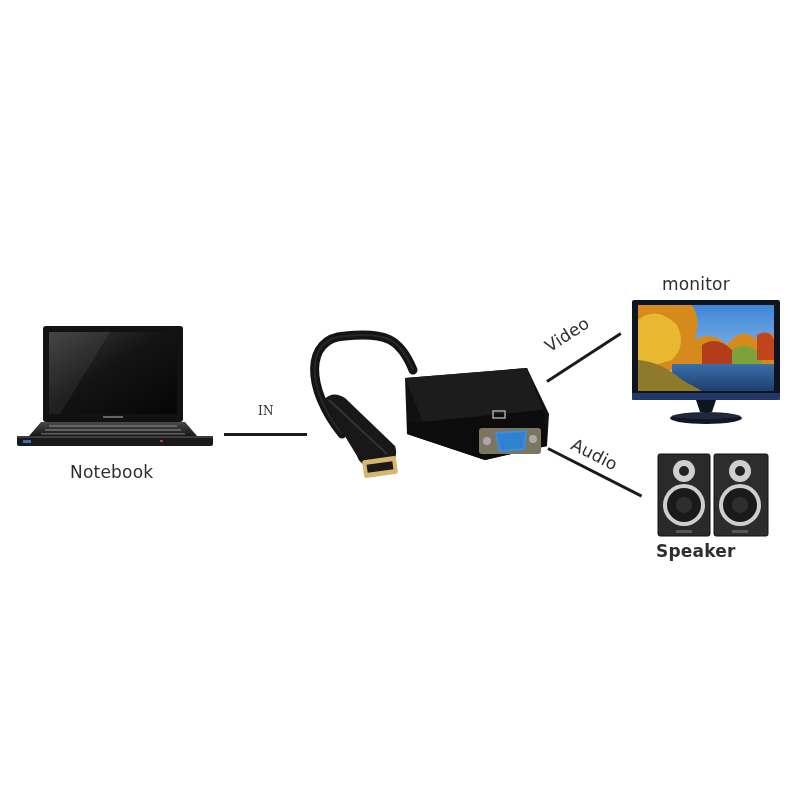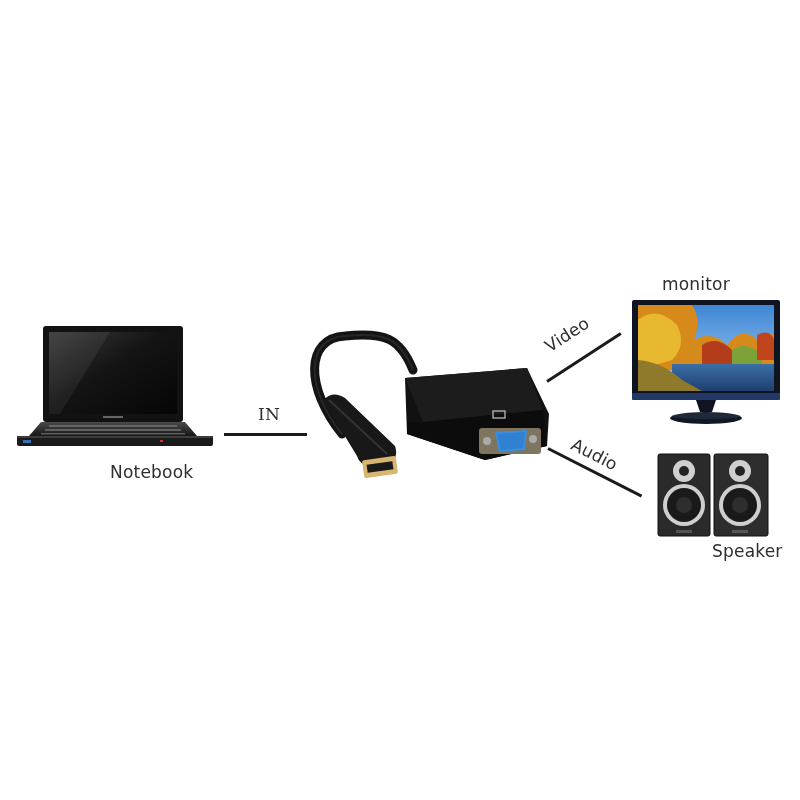--- a/index.html
+++ b/index.html
@@ -37,23 +37,23 @@
       <rect x="30" y="107" width="136" height="2"></rect>
       <rect x="26" y="111" width="144" height="1.5"></rect>
     </g>
 
     <rect x="2" y="114" width="196" height="10" rx="2" fill="#1a1a1a"></rect>
     <rect x="2" y="114" width="196" height="2" fill="#3c3c3c"></rect>
     <rect x="8" y="118" width="8" height="3" fill="#3a6fb5"></rect>
     <rect x="145" y="118" width="3" height="2" fill="#c33"></rect>
   </svg>
 </div>
-<div class="label" style="left:70px; top:462px;margin-left:40px;">Notebook</div>
+<div class="label" style="left:70px; top:462px;">Notebook</div>
 
-<div class="label" style="left:258px; top:404px; font-family:'DejaVu Serif','Liberation Serif',serif; font-size:17px;">IN</div>
+<div class="label" style="left:258px; top:404px; font-family:'DejaVu Serif','Liberation Serif',serif; font-size:12px;">IN</div>
 <div class="abs" style="left:224px; top:433px; width:83px; height:3px; background:#1e1a18;"></div>
 
 <div class="abs" style="left:295px; top:318px; width:260px; height:170px;">
   <svg width="260" height="170">
 
     <path d="M 47 116 C 10 70, 10 20, 50 18 C 90 14, 105 20, 118 52" fill="none" stroke="#141414" stroke-width="9" stroke-linecap="round"></path>
     <path d="M 47 116 C 10 70, 10 20, 50 18 C 90 14, 105 20, 118 52" fill="none" stroke="#3a3a3a" stroke-width="2" opacity="0.5"></path>
 
     <g>
       <path d="M 28 82 Q 38 72 50 80 L 100 128 Q 104 140 94 146 L 76 150 Q 64 146 62 138 Z" fill="#181818"></path>
@@ -138,13 +138,13 @@
       <rect x="58" y="2" width="54" height="82" rx="2" fill="none" stroke="#111" stroke-width="1"></rect>
       <circle cx="84" cy="19" r="11" fill="#cfcfcf"></circle>
       <circle cx="84" cy="19" r="5" fill="#222"></circle>
       <circle cx="84" cy="53" r="21" fill="#cfcfcf"></circle>
       <circle cx="84" cy="53" r="17" fill="#1a1a1a"></circle>
       <circle cx="84" cy="53" r="8" fill="#2e2e2e"></circle>
       <rect x="76" y="78" width="16" height="3" fill="#555"></rect>
     </g>
   </svg>
 </div>
-<div class="label" style="left:712px; top:541px;">Speaker</div>
+<div class="label" style="left:656px; top:541px;font-weight:bold;">Speaker</div>
 
 </body></html>

